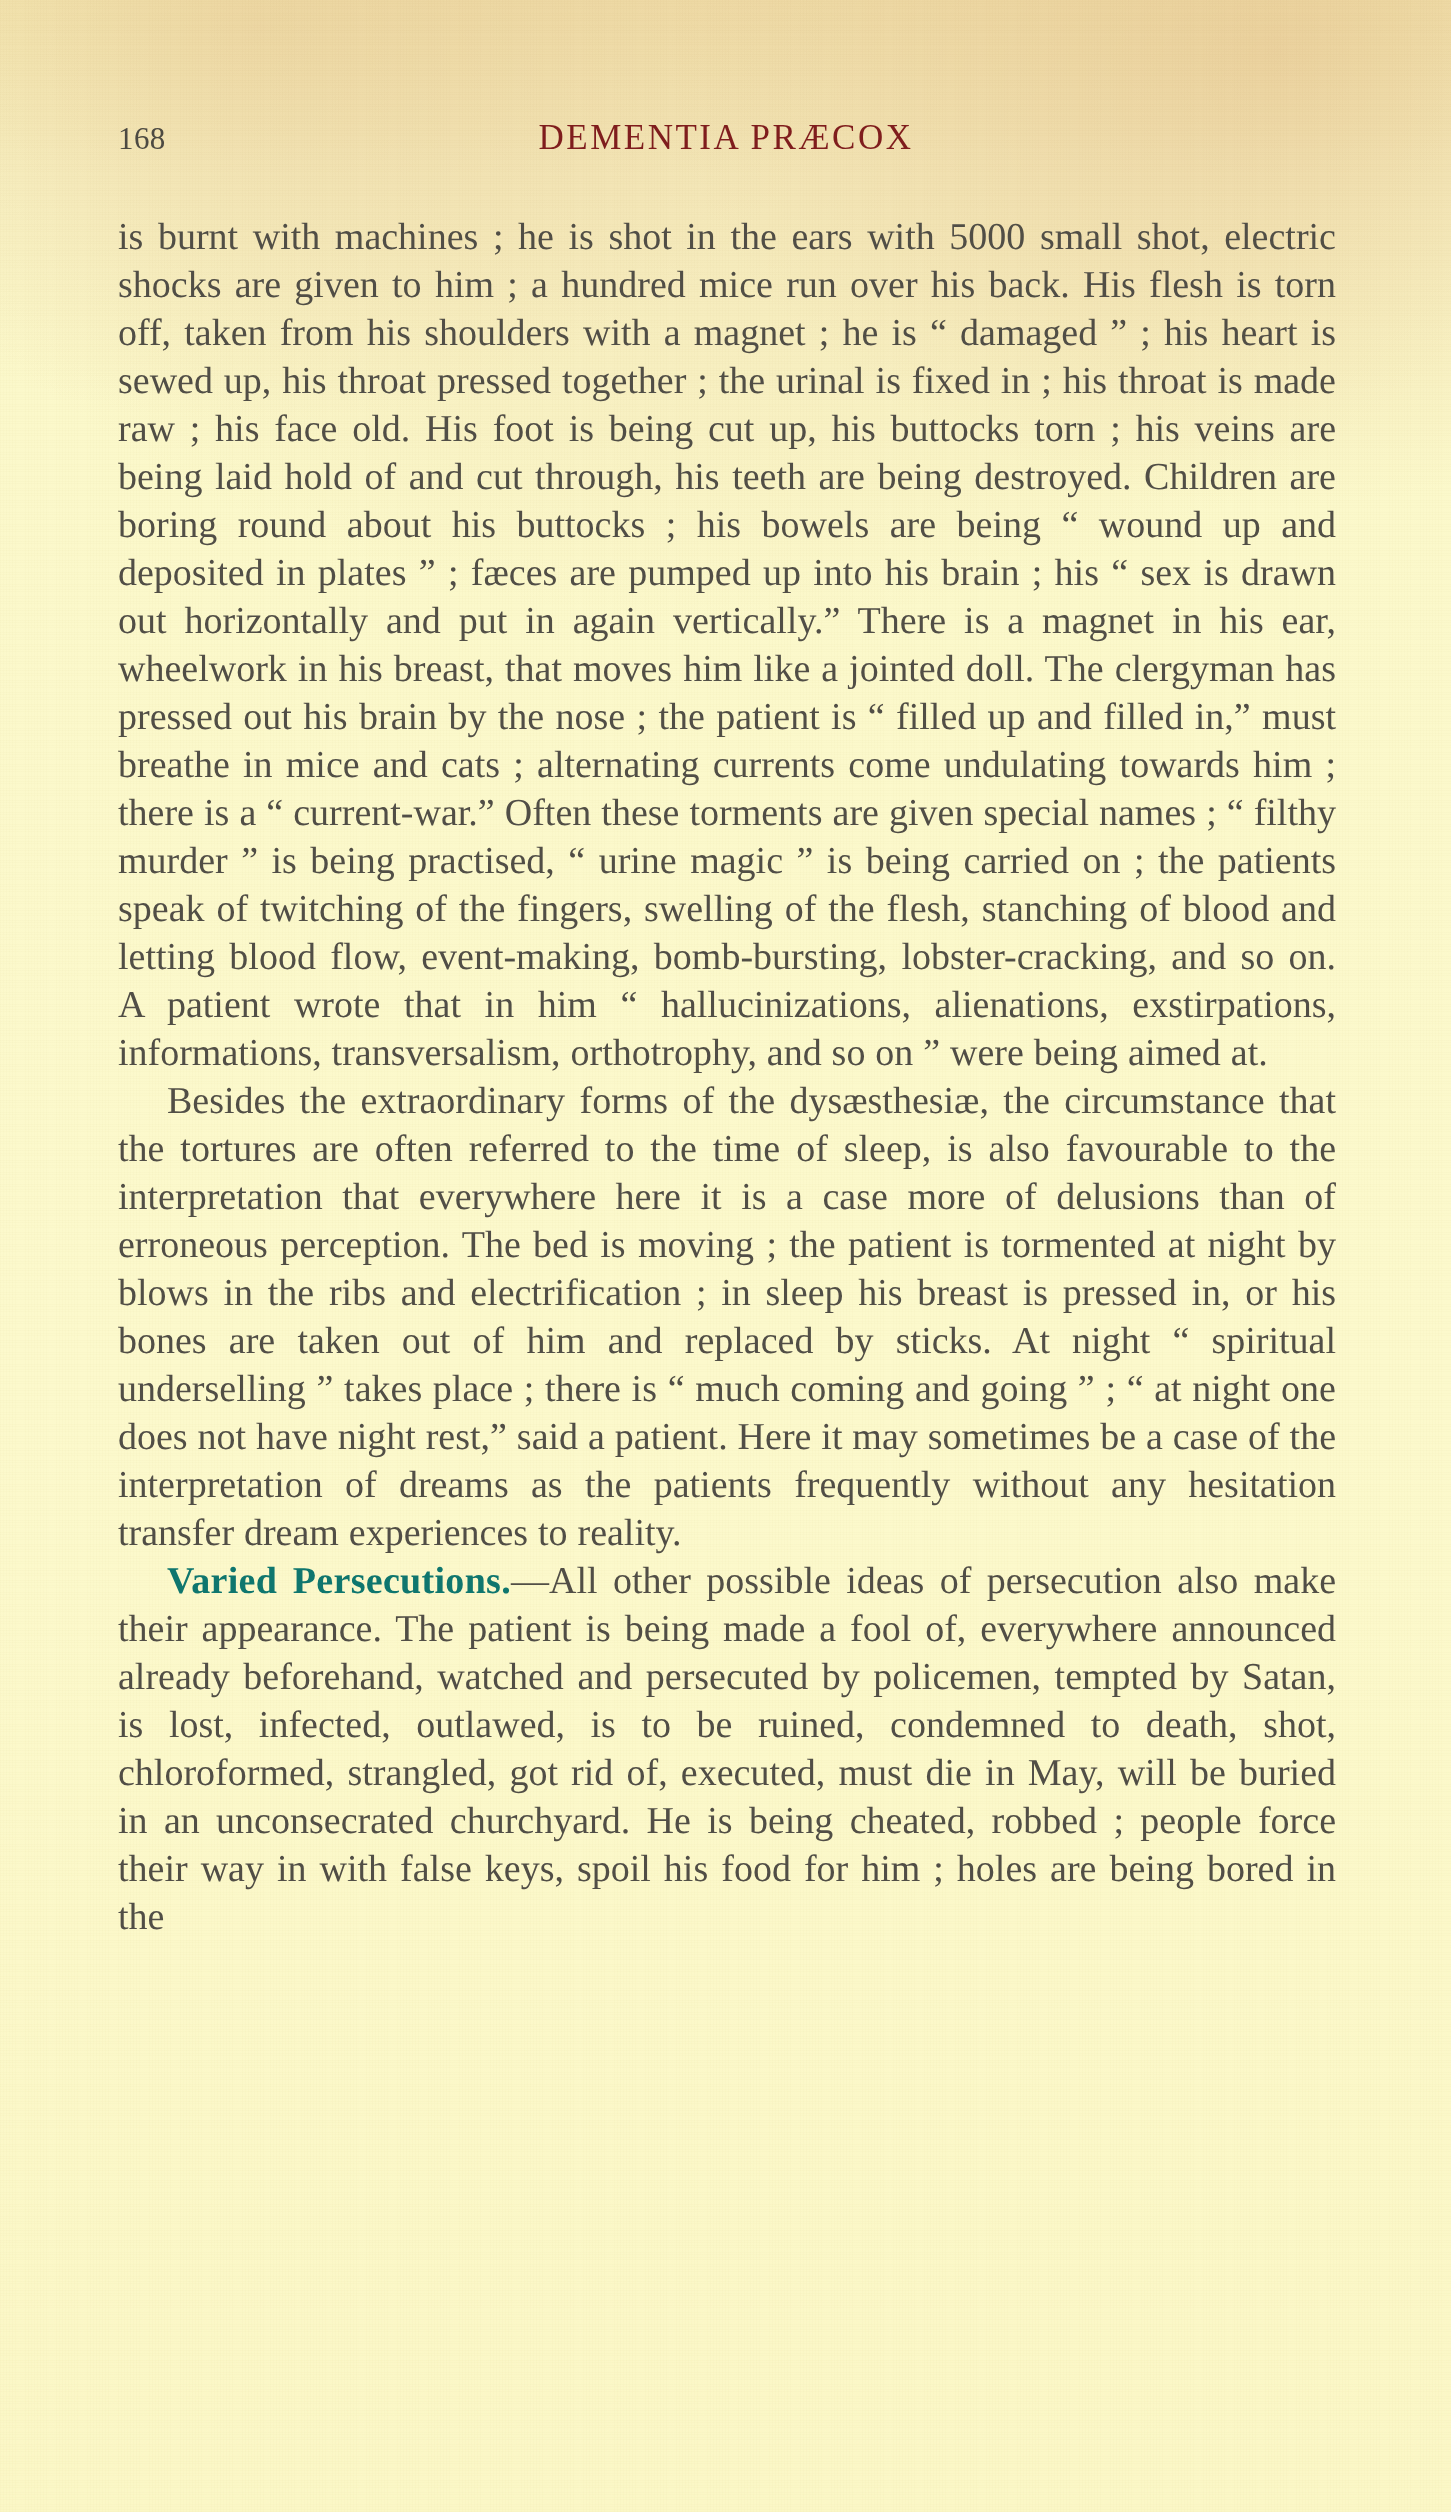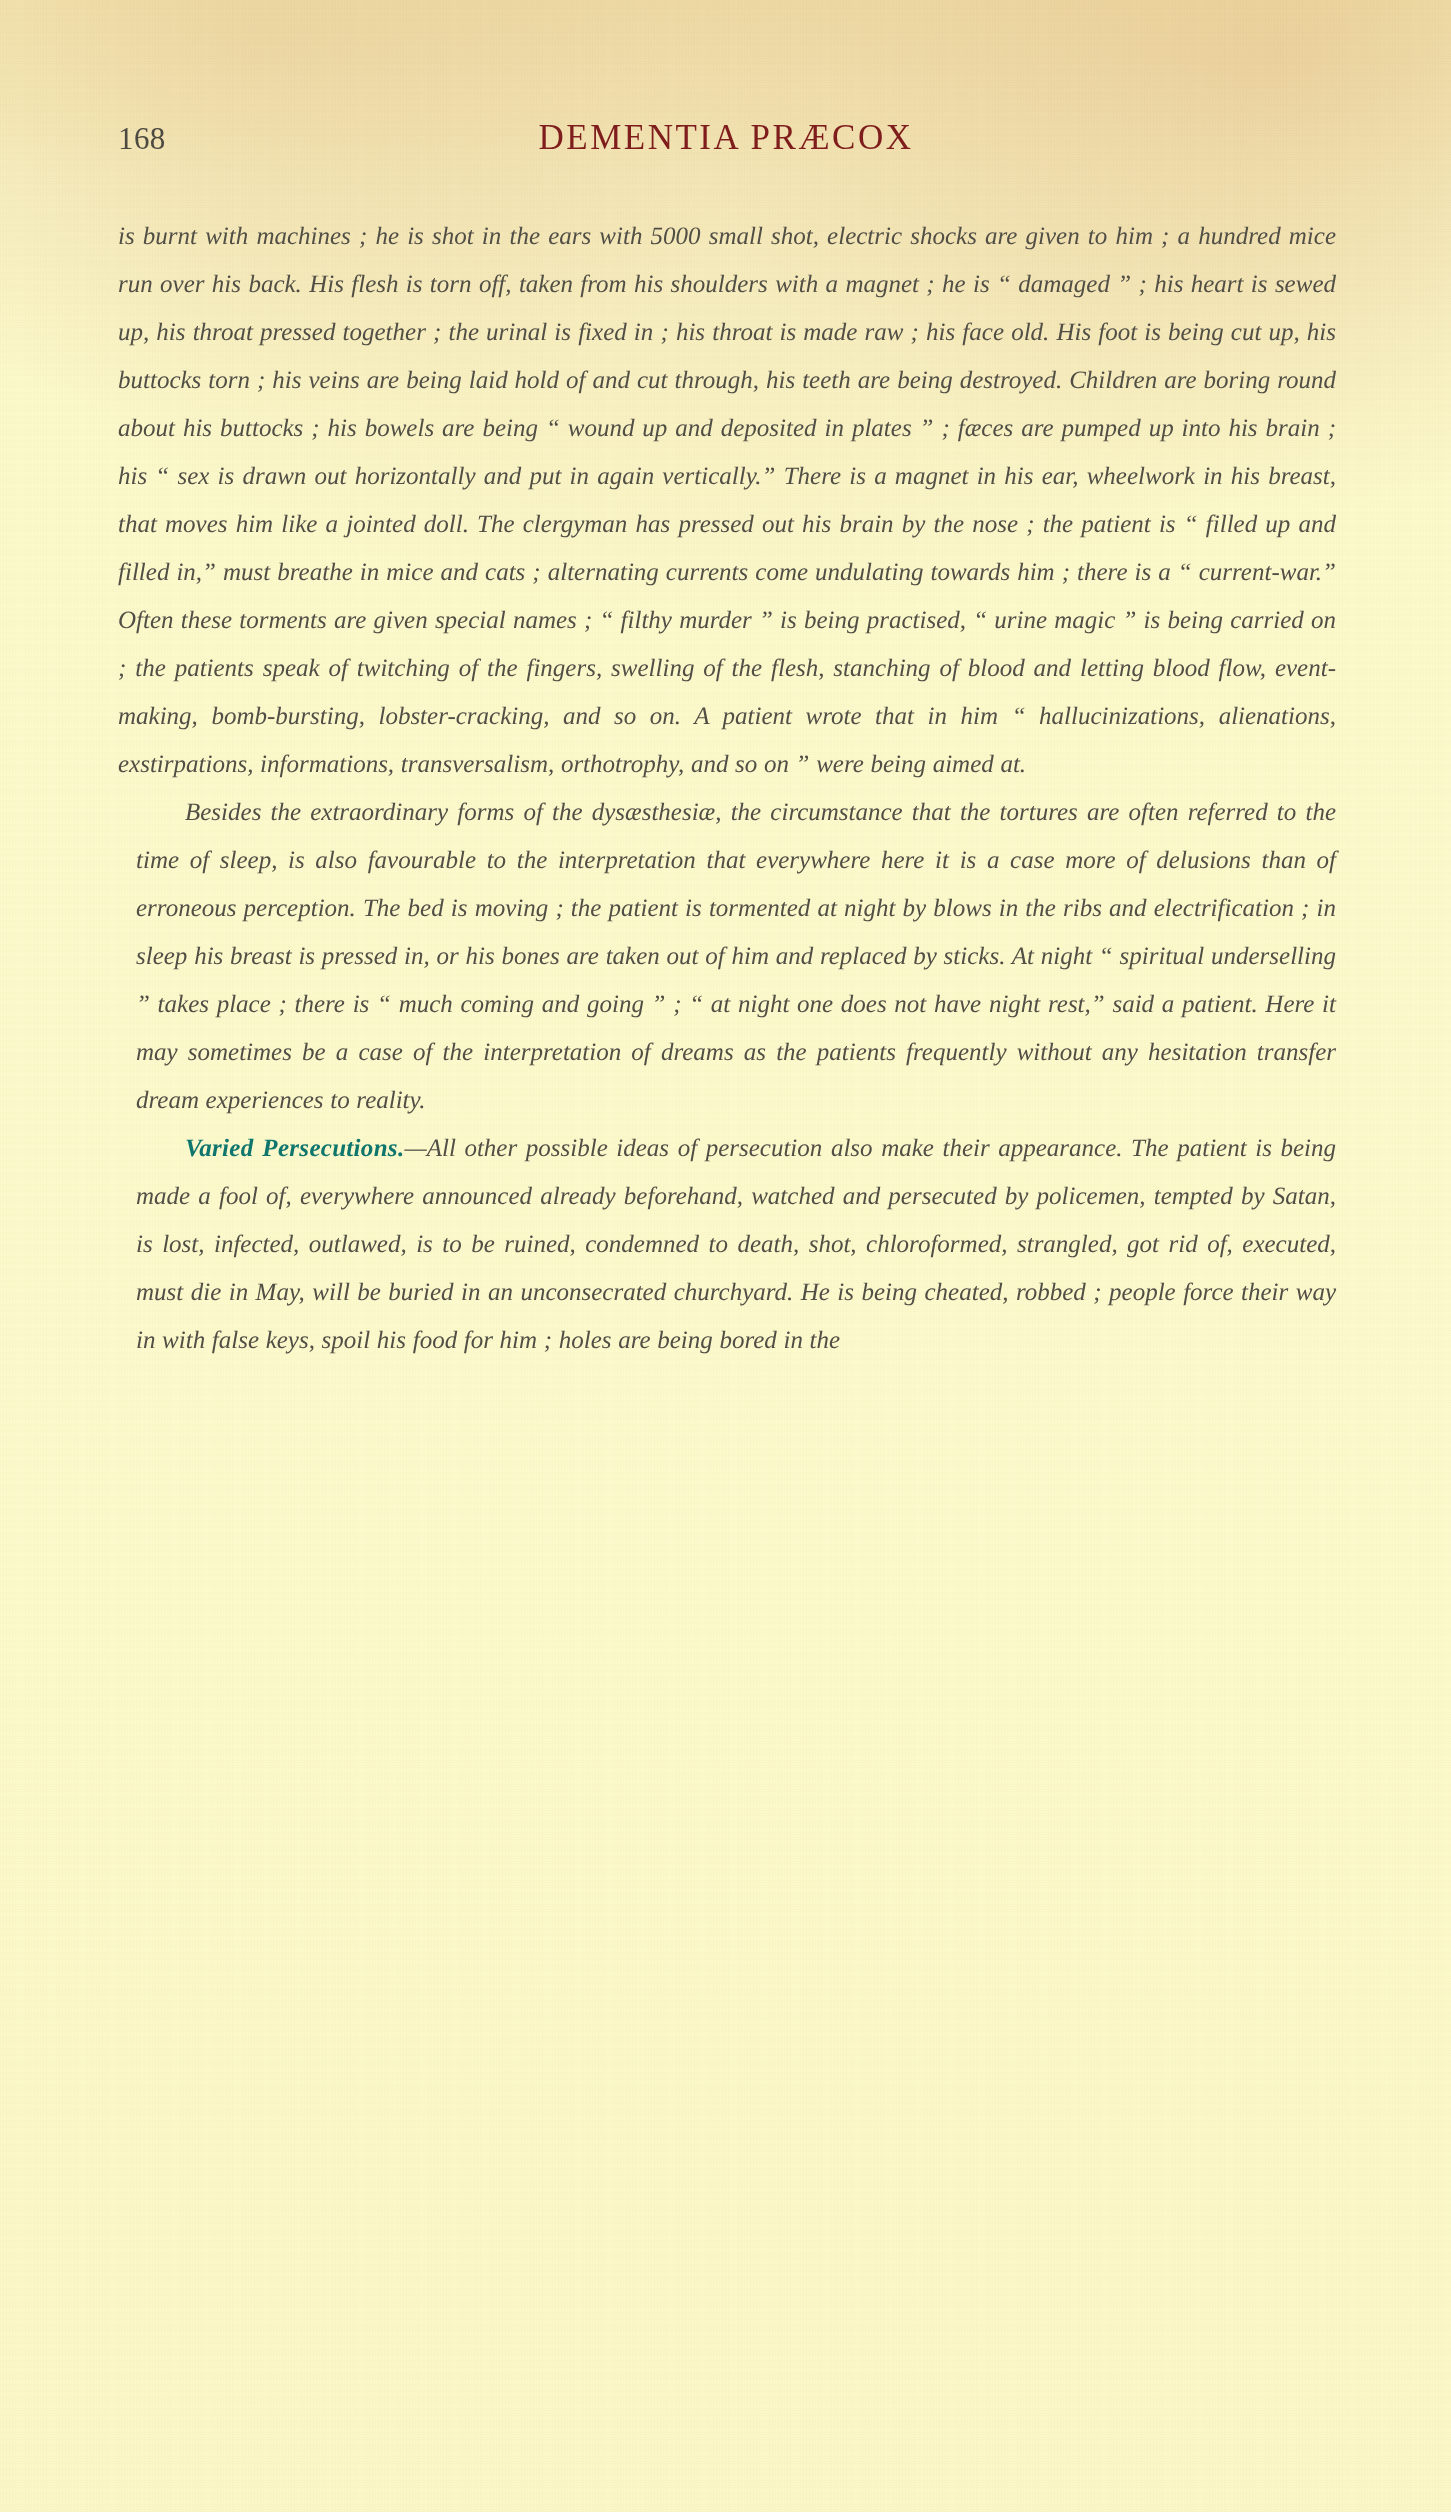--- a/index.html
+++ b/index.html
@@ -36,31 +36,30 @@
     font-family:"Liberation Serif","DejaVu Serif",serif;
   }
   .head-title{
     position:absolute;left:0;right:0;top:0;text-align:center;
     font-size:35px;color:#7f1d1d;letter-spacing:2.5px;
     white-space:nowrap;
   }
 
   .body-text{
     position:absolute;left:118px;top:213px;width:1218px;
-    font-size:25px;
+    font-size:38px;
     line-height:48px;
     color:#514e46;
     text-align:justify;
     text-justify:inter-word;
     -webkit-hyphens:none;hyphens:none;
     word-spacing:0.4px;
-    font-style:italic;
   }
   .body-text p{margin:0;text-indent:0;}
-  .body-text p.indent{text-indent:49px;margin-left:18px;}
+  .body-text p.indent{text-indent:49px;}
   .runin{
     font-weight:bold;
     letter-spacing:0.3px;
     color:#0f766e;
   }
   
   .scanlike{ text-rendering:geometricPrecision; }
 </style>
 </head>
 <body>

